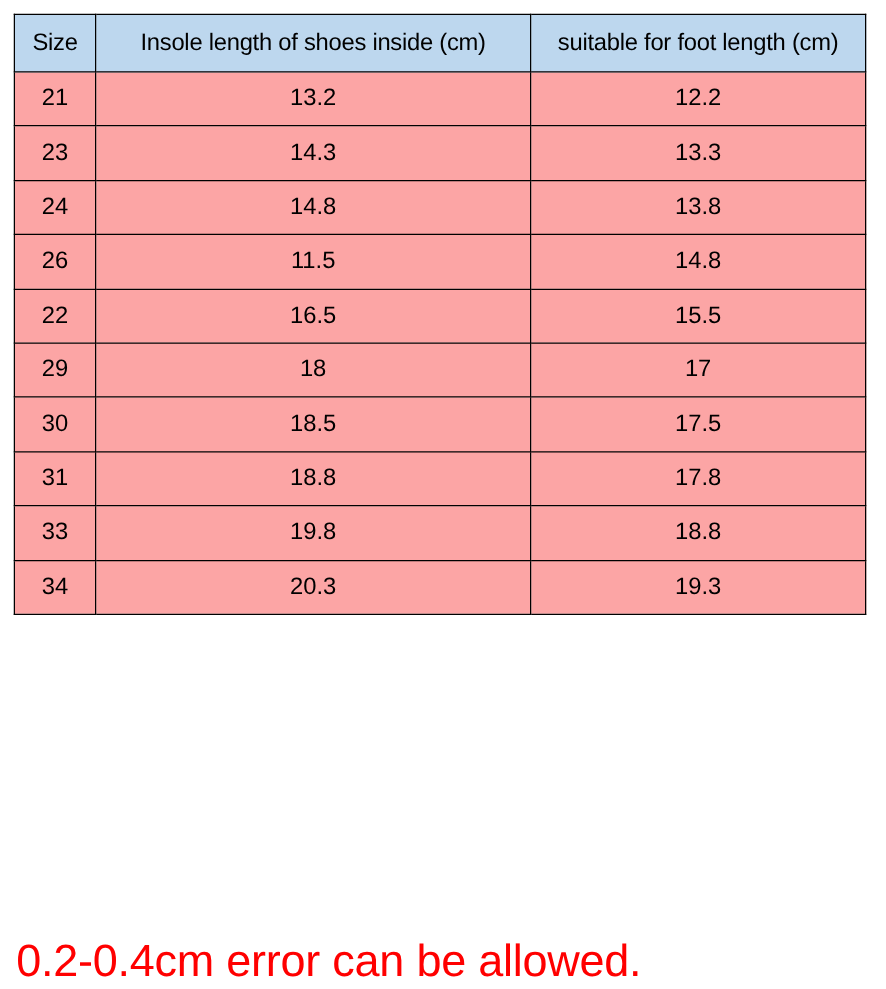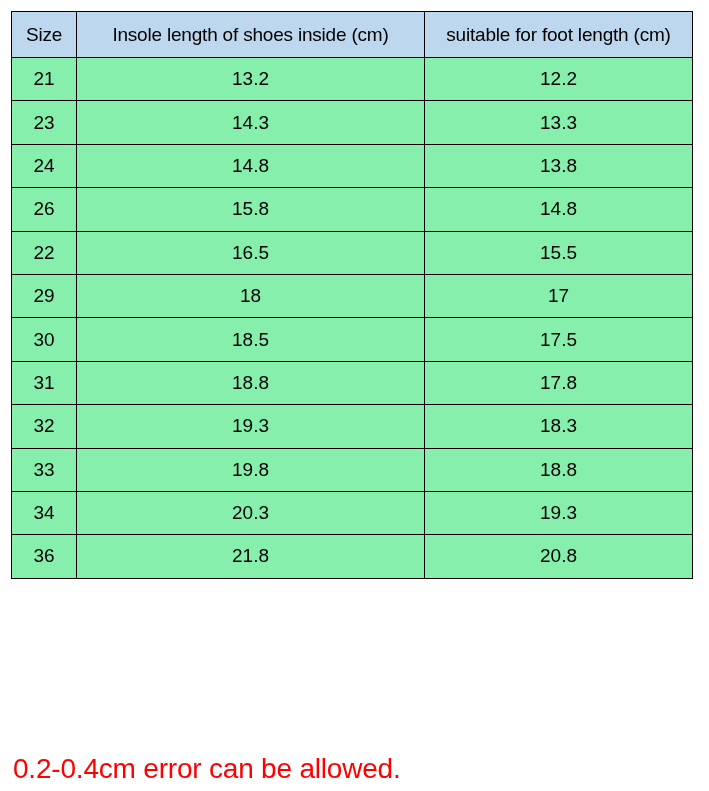--- a/index.html
+++ b/index.html
@@ -38,34 +38,34 @@
     padding: 0;
   }
   table.size-table thead th {
     background: #bdd7ee;
     height: 45px;
     font-weight: normal;
     font-size: 19px;
     letter-spacing: -0.2px;
   }
   table.size-table tbody td {
-    background: #86efac;
+    background: #fca5a5;
     height: 42.4px;
     font-size: 19px;
     font-weight: normal;
   }
   col.c-size   { width: 65px; }
   col.c-insole { width: 348px; }
   col.c-foot   { width: 268px; }
 
   .note {
     position: absolute;
     left: 13px;
     top: 752px;
-    font-size: 28px;
+    font-size: 36px;
     line-height: 34px;
     color: #ff0000;
     white-space: nowrap;
     letter-spacing: -0.2px;
   }
 </style>
 </head>
 <body>
 
 <div id="page">
@@ -94,21 +94,21 @@
           <td>14.3</td>
           <td>13.3</td>
         </tr>
         <tr>
           <td>24</td>
           <td>14.8</td>
           <td>13.8</td>
         </tr>
         <tr>
           <td>26</td>
-          <td>15.8</td>
+          <td>11.5</td>
           <td>14.8</td>
         </tr>
         <tr>
           <td>22</td>
           <td>16.5</td>
           <td>15.5</td>
         </tr>
         <tr>
           <td>29</td>
           <td>18</td>
@@ -118,37 +118,27 @@
           <td>30</td>
           <td>18.5</td>
           <td>17.5</td>
         </tr>
         <tr>
           <td>31</td>
           <td>18.8</td>
           <td>17.8</td>
         </tr>
         <tr>
-          <td>32</td>
-          <td>19.3</td>
-          <td>18.3</td>
-        </tr>
-        <tr>
           <td>33</td>
           <td>19.8</td>
           <td>18.8</td>
         </tr>
         <tr>
           <td>34</td>
           <td>20.3</td>
           <td>19.3</td>
         </tr>
-        <tr>
-          <td>36</td>
-          <td>21.8</td>
-          <td>20.8</td>
-        </tr>
       </tbody>
   </table>
 
   <div class="note">0.2-0.4cm error can be allowed.</div>
 
 </div>
 
 </body></html>

